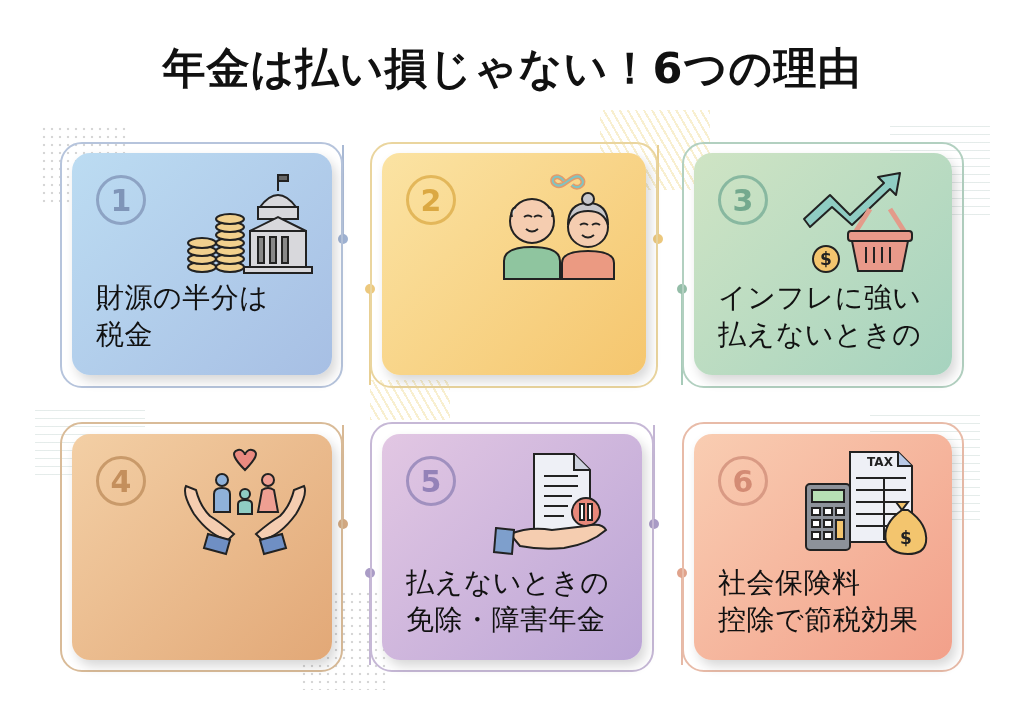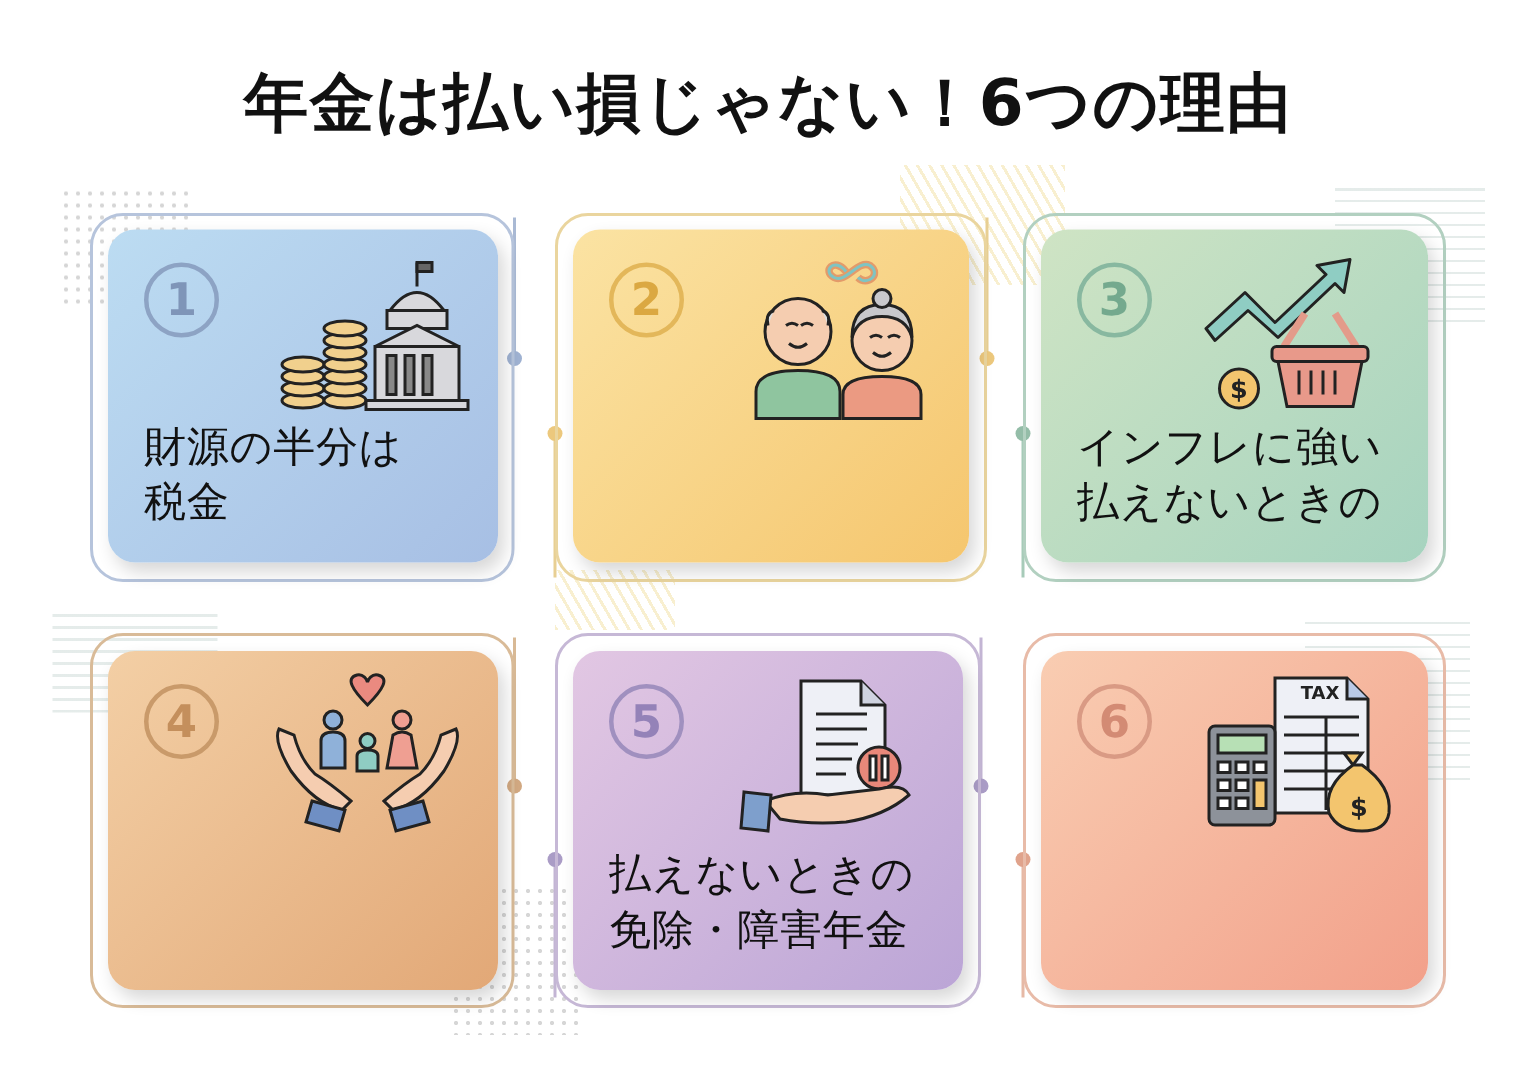--- a/index.html
+++ b/index.html
@@ -203,13 +203,15 @@
         <rect x="24" y="70" width="8" height="7" fill="#fff"></rect>
         <rect x="36" y="70" width="8" height="19" fill="#f3c56e"></rect>
       <rect x="12" y="82" width="8" height="7" fill="#fff"></rect>
         <rect x="24" y="82" width="8" height="7" fill="#fff"></rect>
       <path d="M96 52 L102 60 L108 52 Z" fill="#f3c56e"></path>
       <path d="M102 60 Q82 74 86 92 Q92 104 108 104 Q124 104 126 92 Q128 74 108 60 Z" fill="#f3c56e"></path>
     </g>
     <text x="80" y="16" font-size="12" font-weight="bold" text-anchor="middle" fill="#222">TAX</text>
     <text x="106" y="94" font-size="17" font-weight="bold" text-anchor="middle" fill="#222">$</text>
   </svg>
+  <div class="label">社会保険料
+控除で節税効果</div>
 </div>
 
 </body></html>

